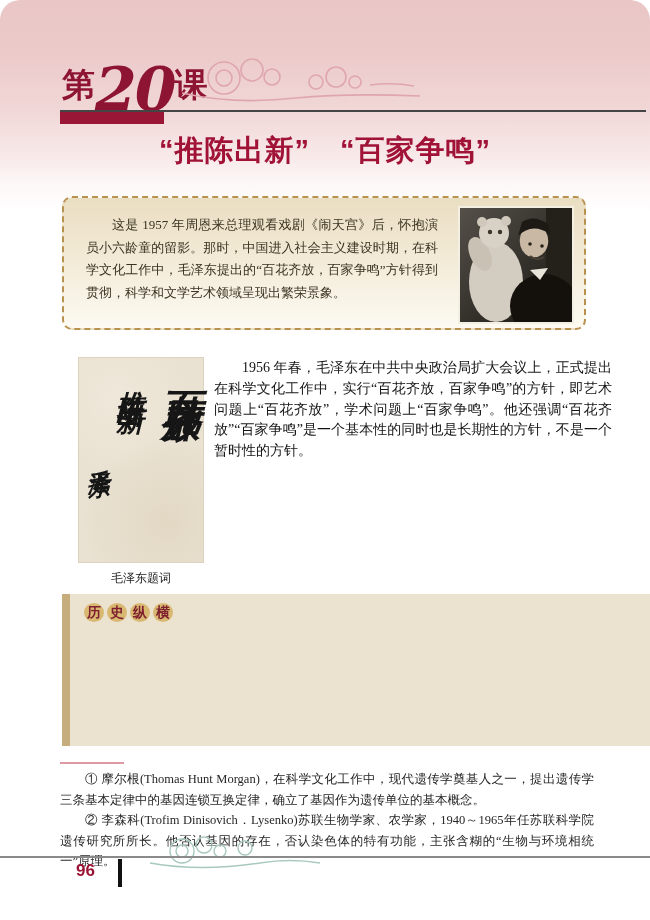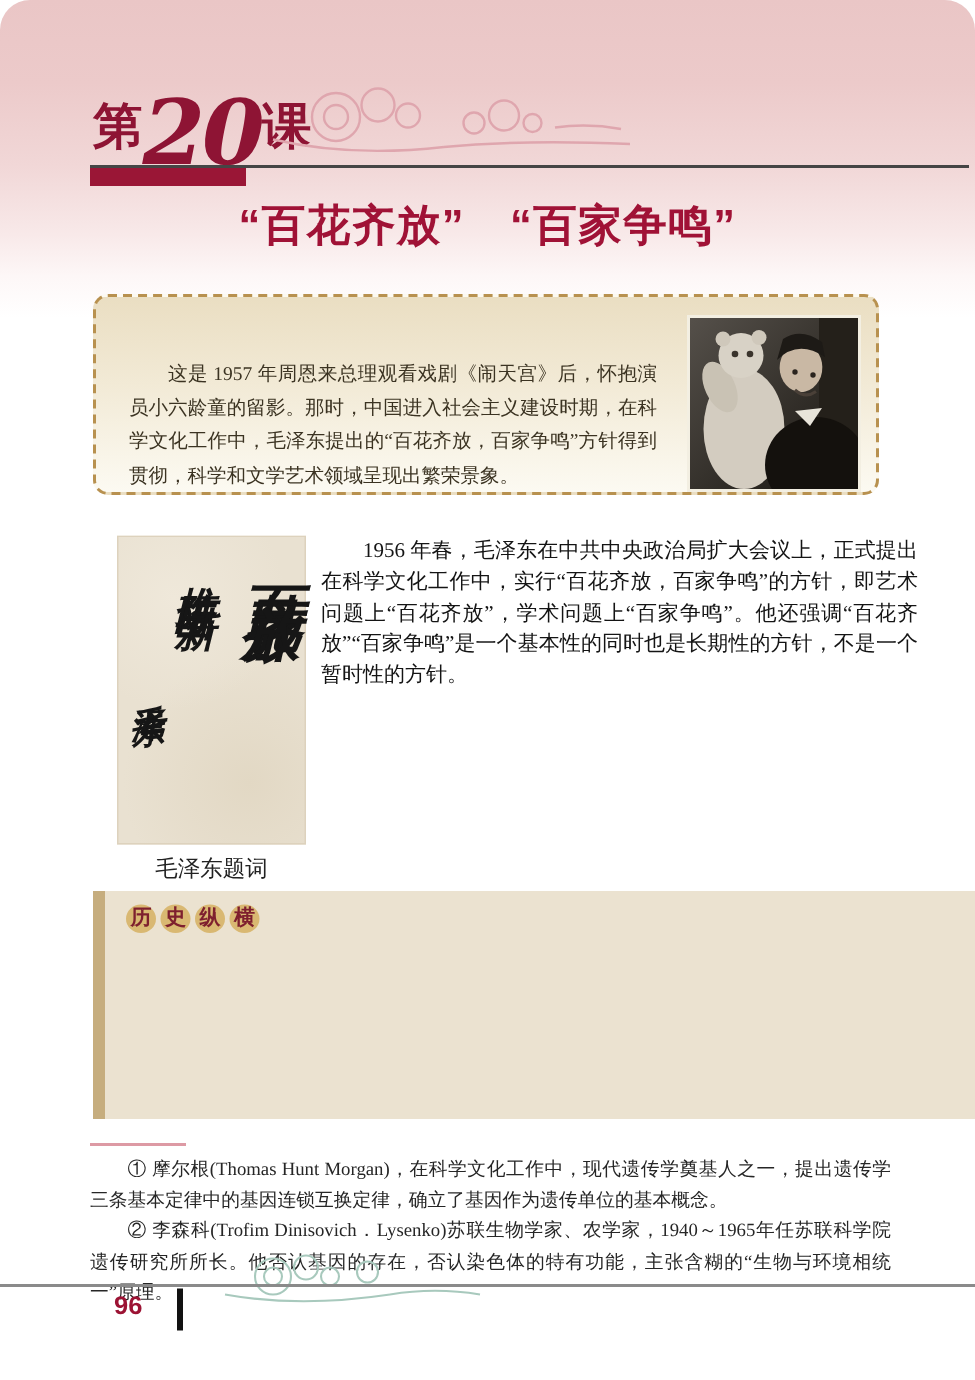--- a/index.html
+++ b/index.html
@@ -19,21 +19,21 @@
   .page-title{
     position:absolute;left:0;top:131px;width:650px;text-align:center;
     font-family:"Liberation Sans","DejaVu Sans",sans-serif;font-weight:bold;
     font-size:29px;color:#a01236;letter-spacing:1px;
   }
   
   .intro-box{
     position:absolute;left:62px;top:196px;width:524px;height:134px;box-sizing:border-box;
     border:2px dashed #b8914f;border-radius:10px;
     background:linear-gradient(180deg,#eadec2 0%,#f2ead6 45%,#fcfaf2 100%);
-    display:flex;align-items:flex-end;
+    display:flex;align-items:flex-start;
   }
   .intro-text{
     margin:16px 8px 0 22px;width:352px;font-size:13px;line-height:22.5px;
     color:#3b3322;text-align:justify;text-indent:2em;
   }
   .intro-photo{margin:8px 10px 0 auto;width:112px;height:114px;border:2px solid #f3efe2;box-sizing:content-box;display:block;}
   
   .calligraphy{
     position:absolute;left:78px;top:357px;width:126px;height:206px;
     background:
@@ -41,21 +41,21 @@
       radial-gradient(circle at 70% 80%, #e2d8c4 0%, rgba(0,0,0,0) 45%),
       #e9e1d1;
     box-shadow:0 0 0 1px #ddd2bd inset;
   }
   .cal-col{position:absolute;writing-mode:vertical-rl;font-family:"Liberation Serif",serif;
     font-style:italic;font-weight:bold;color:#161616;}
   .cal-main{right:4px;top:2px;font-size:40px;line-height:1;letter-spacing:4px;}
   .cal-secondary{left:34px;top:12px;font-size:27px;letter-spacing:5px;}
   .cal-signature{left:2px;top:96px;font-size:22px;letter-spacing:2px;transform:rotate(-6deg);}
   .cal-caption{position:absolute;left:78px;top:570px;width:126px;text-align:center;
-    font-size:15px;color:#222;font-family:"Liberation Serif",serif;}
+    font-size:12px;color:#222;font-family:"Liberation Serif",serif;}
   
   .section{position:absolute;left:214px;top:358px;width:398px;}
   .section h3{
     margin:0 0 11px 0;font-family:"Liberation Sans","DejaVu Sans",sans-serif;
     font-size:17px;font-weight:bold;color:#9c1b3c;letter-spacing:1px;
   }
   .section h3 .marker{font-weight:normal;margin-right:6px;}
   .section p{
     margin:0;font-size:14px;line-height:20.8px;color:#141414;
     text-align:justify;text-indent:2em;
@@ -110,21 +110,21 @@
       <circle cx="148" cy="30" r="7"></circle>
         <circle cx="168" cy="25" r="10"></circle>
         <circle cx="187" cy="30" r="6"></circle>
       <path d="M202,33 q22,-3 44,1"></path>
     </g>
   </svg>
 
   <div class="head-line"></div>
   <div class="head-bar"></div>
 
-  <div class="page-title">“百花齐放”　“百家争鸣”</div>
+  <div class="page-title">“推陈出新”　“百家争鸣”</div>
 
   <div class="intro-box">
     <div class="intro-text">这是 1957 年周恩来总理观看戏剧《闹天宫》后，怀抱演员小六龄童的留影。那时，中国进入社会主义建设时期，在科学文化工作中，毛泽东提出的“百花齐放，百家争鸣”方针得到贯彻，科学和文学艺术领域呈现出繁荣景象。</div>
     <svg class="intro-photo" width="112" height="114" viewBox="0 0 112 114">
       <defs>
         <linearGradient id="gph" x1="0" y1="0" x2="1" y2="1">
           <stop offset="0" stop-color="#55504a"></stop>
             <stop offset="1" stop-color="#17140f"></stop>
         </linearGradient>
       </defs>

